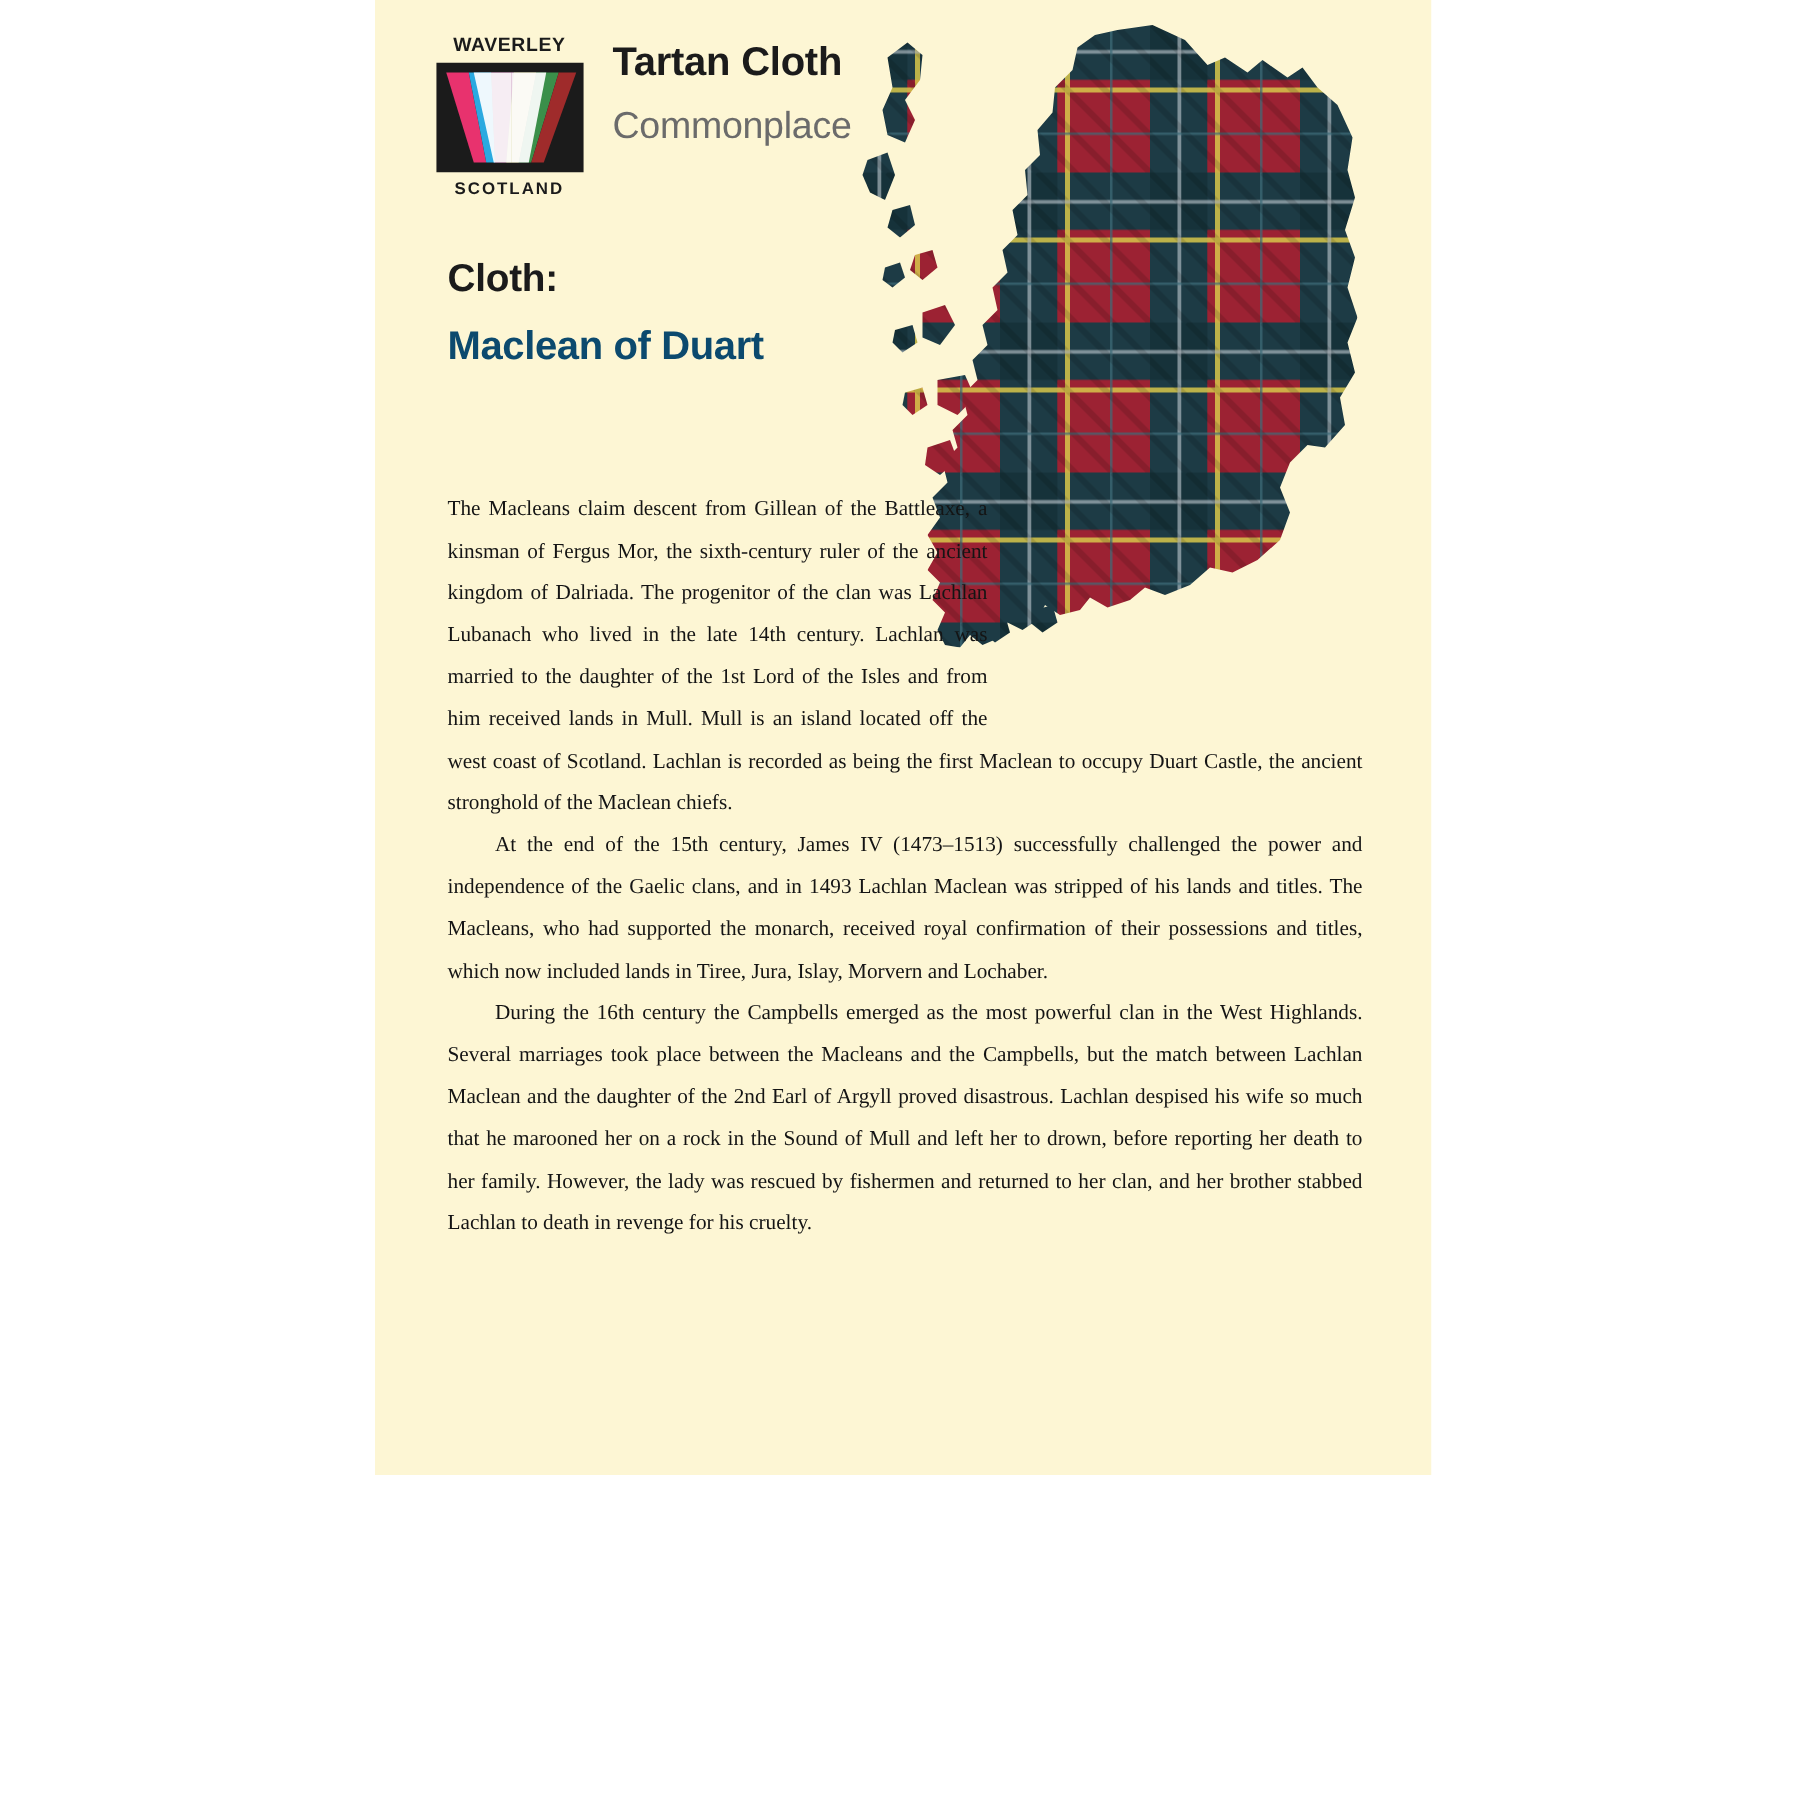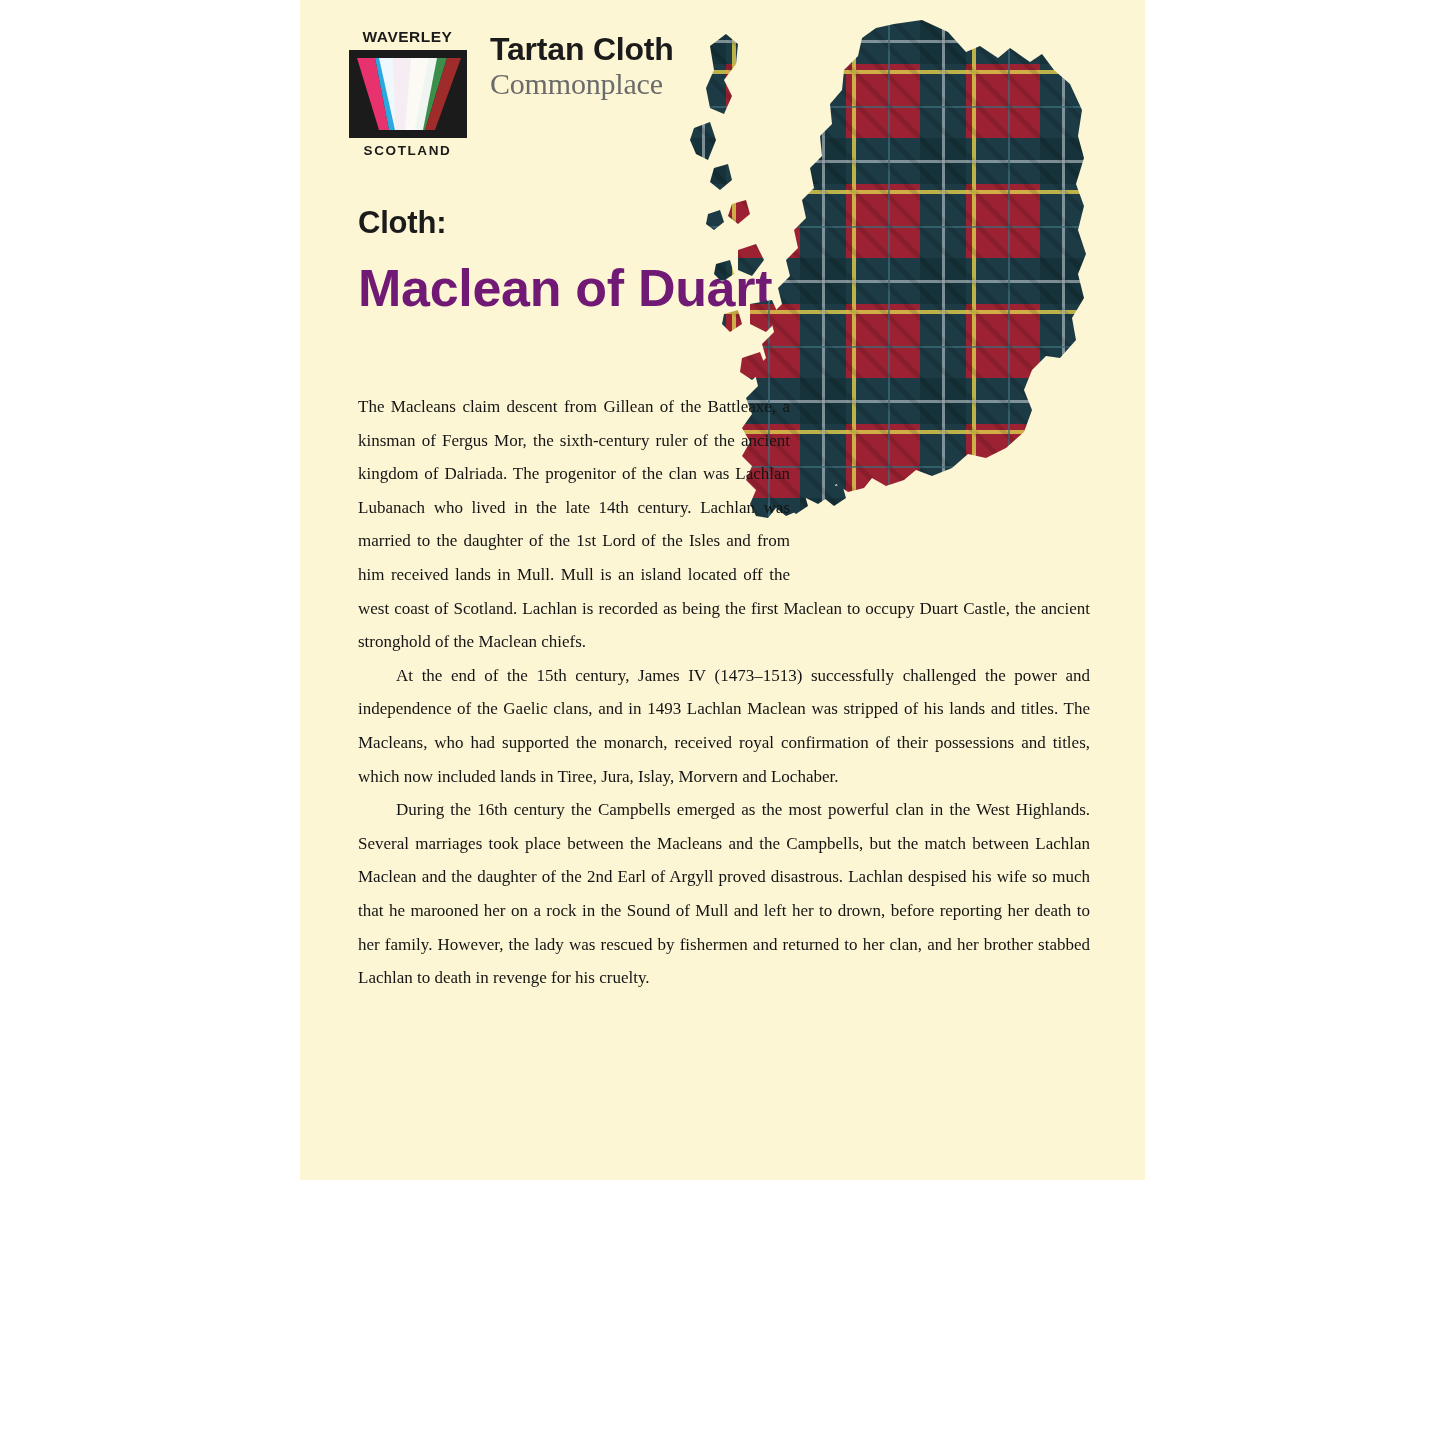--- a/index.html
+++ b/index.html
@@ -69,46 +69,46 @@
   }
   .title-main {
     font-family: "Liberation Sans", sans-serif;
     font-weight: bold;
     font-size: 32px;
     color: #1b1b1b;
     line-height: 1.08;
     letter-spacing: -0.2px;
   }
   .title-sub {
-    font-family: Liberation Serif, serif;
+    font-family: Liberation Sans, sans-serif;
     font-size: 30px;
     color: #6b6b6b;
     line-height: 1.12;
-    margin-top: 0;
+    margin-top: 17px;
     letter-spacing: -0.2px;
   }
 
   .tartan-label {
     position: absolute;
     left: 58px;
     top: 205px;
     font-family: "Liberation Sans", sans-serif;
     font-weight: bold;
     font-size: 31px;
     color: #1b1b1b;
     letter-spacing: -0.2px;
   }
   .tartan-name {
     position: absolute;
     left: 58px;
     top: 258px;
     font-family: "Liberation Sans", sans-serif;
     font-weight: bold;
-    font-size: 52px;
-    color: #701a75;
+    font-size: 32px;
+    color: #0c4a6e;
     letter-spacing: -0.3px;
   }
 
   
   .map-wrap {
     position: absolute;
     left: 380px;
     top: 18px;
     width: 440px;
     height: 570px;

